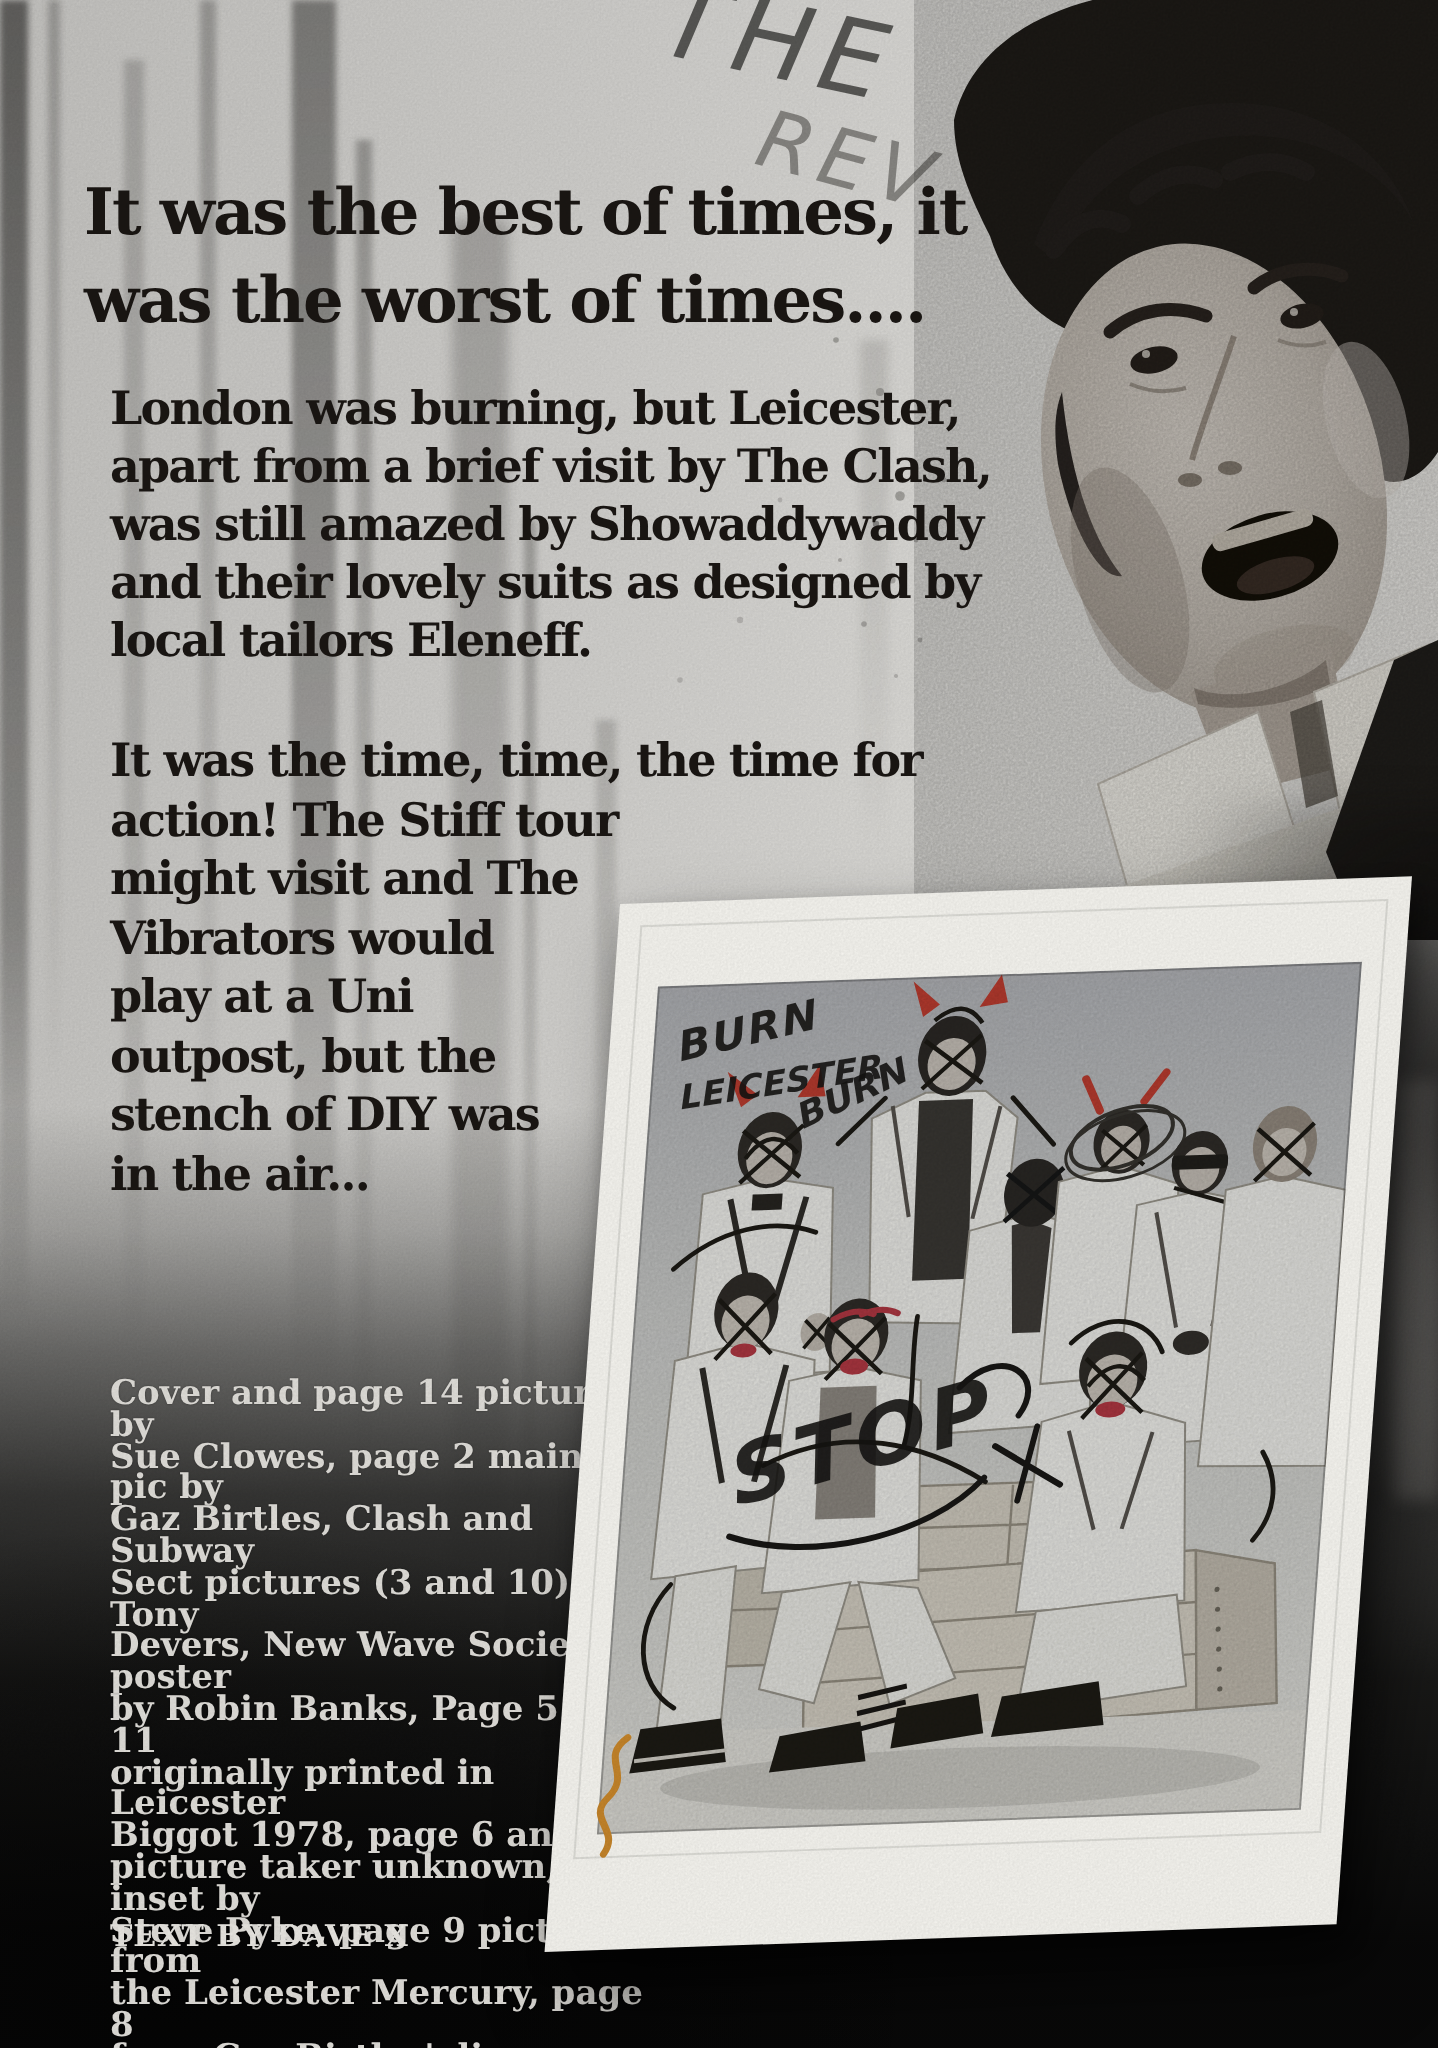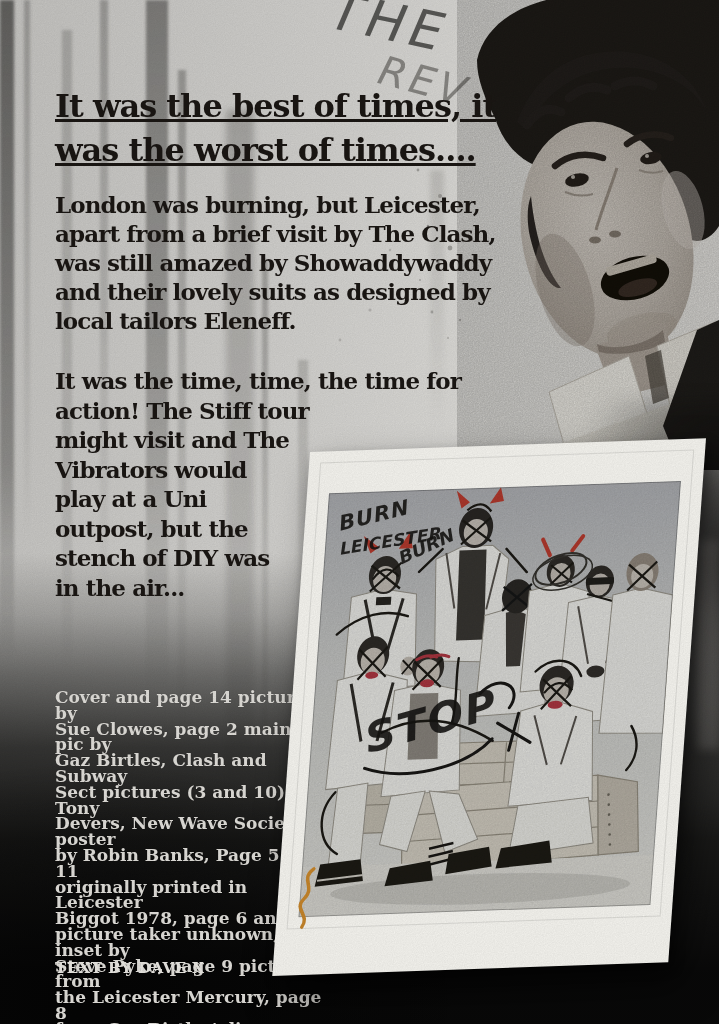--- a/index.html
+++ b/index.html
@@ -26,21 +26,21 @@
     background:radial-gradient(ellipse at 30% 60%,rgba(3,3,3,.85),rgba(3,3,3,0) 70%);}
   .jacket-dark{left:560px;top:400px;width:260px;height:400px;filter:blur(8px);pointer-events:none;
     background:radial-gradient(ellipse at 70% 40%,rgba(14,13,12,.95),rgba(14,13,12,0) 72%);}
   .edge-light{left:697px;top:540px;width:22px;height:210px;filter:blur(4px);background:rgba(198,196,190,.2);}
   
   .graffiti{position:absolute;font-family:"DejaVu Sans",sans-serif;font-style:italic;white-space:pre;}
   .graf-the{left:330px;top:-8px;font-size:52px;letter-spacing:5px;color:rgba(46,45,43,.75);transform:rotate(12deg);}
   .graf-rev{left:378px;top:58px;font-size:40px;letter-spacing:4px;color:rgba(55,53,50,.5);transform:rotate(15deg);}
   
   .txt{position:absolute;white-space:pre-line;color:#1a1613;font-weight:bold;margin:0;}
-  .headline{left:55px;top:84px;font-size:32px;line-height:44px;letter-spacing:-1px;text-decoration:underline;}
+  .headline{left:42px;top:84px;font-size:32px;line-height:44px;letter-spacing:-1px;}
   .p1{left:55px;top:190px;font-size:23px;line-height:29px;letter-spacing:-0.9px;}
   .p2{left:55px;top:366px;font-size:23px;line-height:29.5px;letter-spacing:-0.9px;}
   .credits{left:55px;top:690px;width:268px;font-size:17px;line-height:15.8px;letter-spacing:0;color:#e6e4df;text-shadow:0 0 1px rgba(0,0,0,.4);}
   .byline{left:55px;top:959px;font-size:15px;letter-spacing:.5px;color:#efede8;}
   
   .polaroid{position:absolute;left:310px;top:452px;width:396px;height:524px;background:#fbfaf5;
     transform:matrix(1,-0.035,-0.072,1,0,0);transform-origin:0 0;
     box-shadow:14px 22px 38px rgba(0,0,0,.55),4px 6px 12px rgba(0,0,0,.35);}
   .pol-line{position:absolute;left:11px;top:11px;right:11px;bottom:46px;border:1px solid rgba(110,110,104,.18);pointer-events:none;}
   .photo{position:absolute;left:22px;top:42px;width:352px;height:424px;background:#cfcfcc;}

